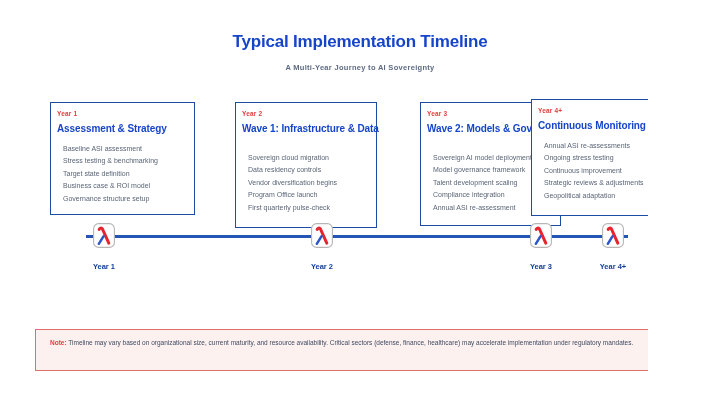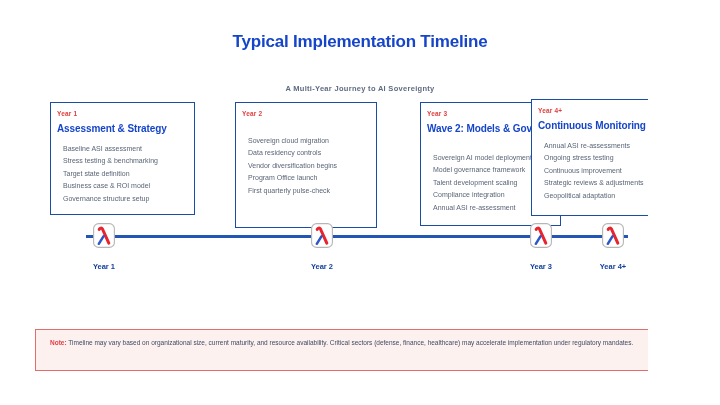--- a/index.html
+++ b/index.html
@@ -7,21 +7,21 @@
     position:relative; width:648px; height:405px; background:#ffffff;
     font-family:"Liberation Sans","DejaVu Sans",sans-serif; overflow:hidden;
   }
   
   .title {
     position:absolute; top:32px; left:0; width:720px; text-align:center;
     font-size:17px; font-weight:700; color:#1645c9; letter-spacing:-0.2px;
   }
   .subtitle {
     position:absolute; top:63px; left:0; width:720px; text-align:center;
-    font-size:7.5px; font-weight:700; color:#5e6b82; letter-spacing:0.3px;margin-top:21px;
+    font-size:7.5px; font-weight:700; color:#5e6b82; letter-spacing:0.3px;
   }
   
   .phase {
     position:absolute; background:#ffffff; border:1.4px solid #1c4da6;
     box-sizing:border-box; padding:7px 6px;
   }
   .phase.p0 { left:50px;  top:102px; width:145px; height:113px; }
   .phase.p1 { left:235px; top:102px; width:142px; height:126px; }
   .phase.p2 { left:420px; top:102px; width:141px; height:124px; }
   .phase.p3 { left:531px; top:99px;  width:146px; height:117px; }
@@ -73,20 +73,21 @@
       <li>Baseline ASI assessment</li>
       <li>Stress testing &amp; benchmarking</li>
       <li>Target state definition</li>
       <li>Business case &amp; ROI model</li>
       <li>Governance structure setup</li>
     </ul>
   </section>
 
   <section class="phase p1 gap">
     <p class="year-tag">Year 2</p>
+    <h2 class="phase-title">Wave 1: Infrastructure &amp; Data</h2>
     <ul class="phase-items">
       <li>Sovereign cloud migration</li>
       <li>Data residency controls</li>
       <li>Vendor diversification begins</li>
       <li>Program Office launch</li>
       <li>First quarterly pulse-check</li>
     </ul>
   </section>
 
   <section class="phase p2 gap">

